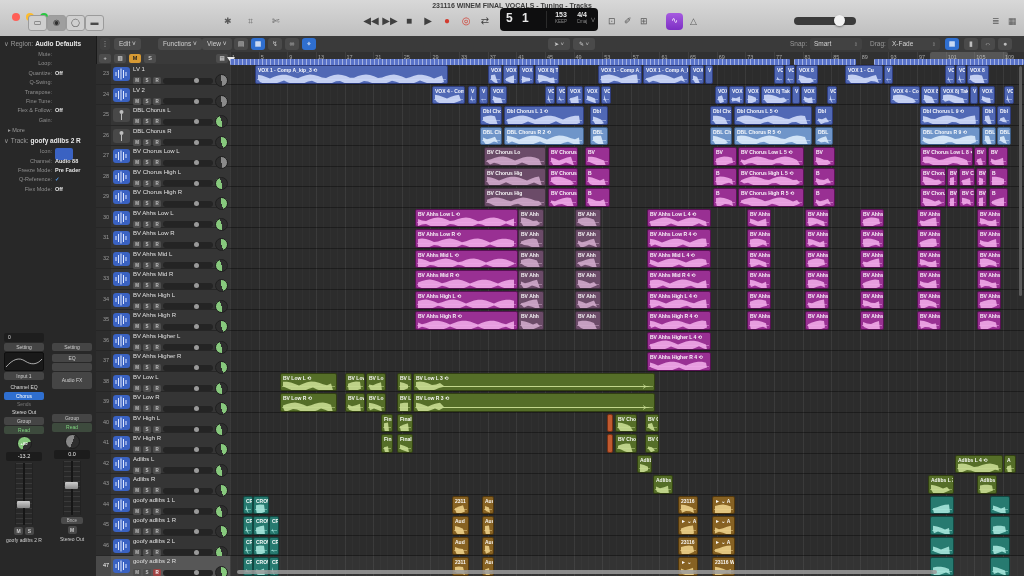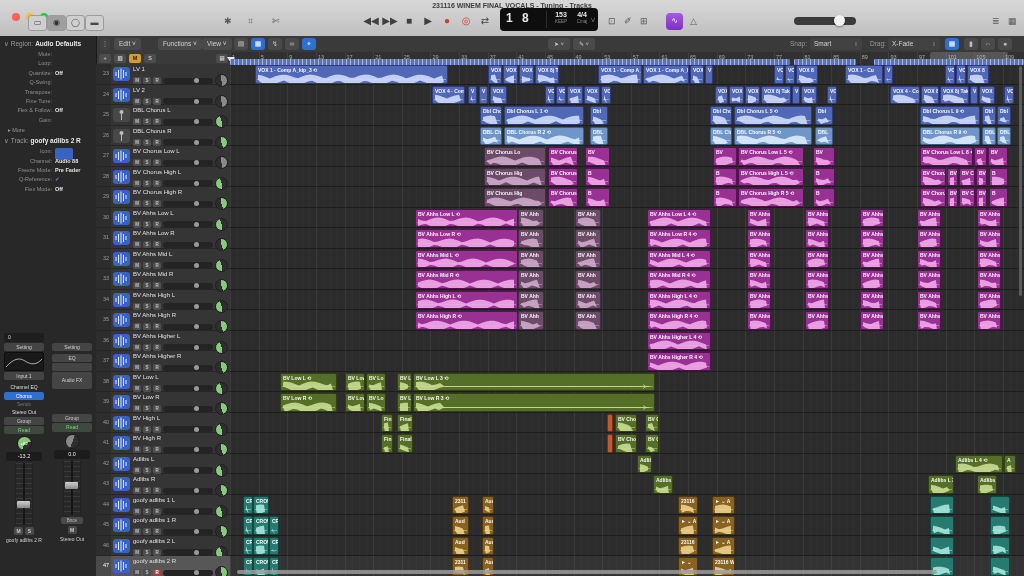--- a/index.html
+++ b/index.html
@@ -153,21 +153,21 @@
     <div id="cb-transport">
         <span class="tbtn" style="left: 362px;">◀◀</span>
         <span class="tbtn" style="left: 381px;">▶▶</span>
         <span class="tbtn" style="left: 400px;">■</span>
         <span class="tbtn" style="left: 419px;">▶</span>
         <span class="tbtn" style="left: 438px; color: rgb(210, 59, 47);">●</span>
         <span class="tbtn" style="left: 457px; color: rgb(210, 59, 47);">◎</span>
         <span class="tbtn" style="left: 476px;">⇄</span>
       </div>
     <div id="lcd">
-      <span id="lcd-pos">1 8</span>
+      <span id="lcd-pos">5 1</span>
       <span id="lcd-div"></span>
       <span class="lcd-col" style="left:50px;width:22px">
         <span>153</span>
         <span class="lcd-sub">KEEP</span>
       </span>
       <span class="lcd-col" style="left:72px;width:20px">
         <span>4/4</span>
         <span class="lcd-sub">Cmaj</span>
       </span>
       <span id="lcd-chev">ᐯ</span>

